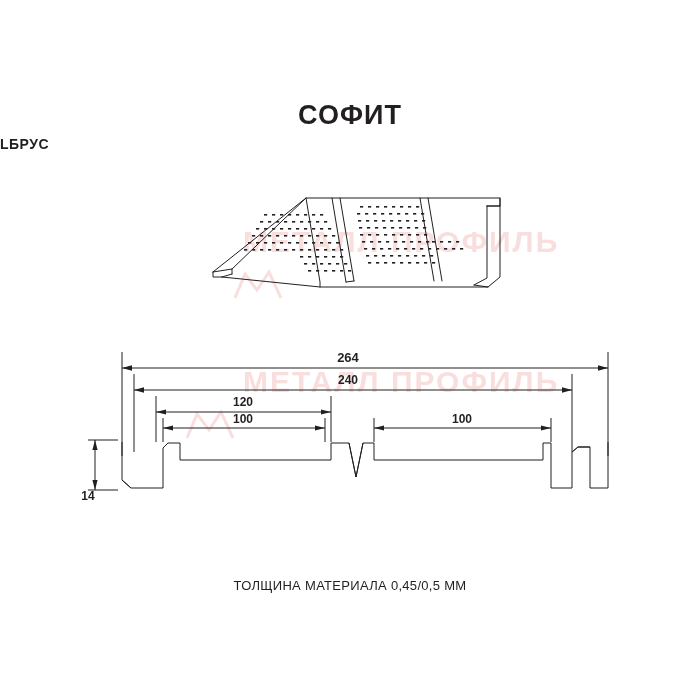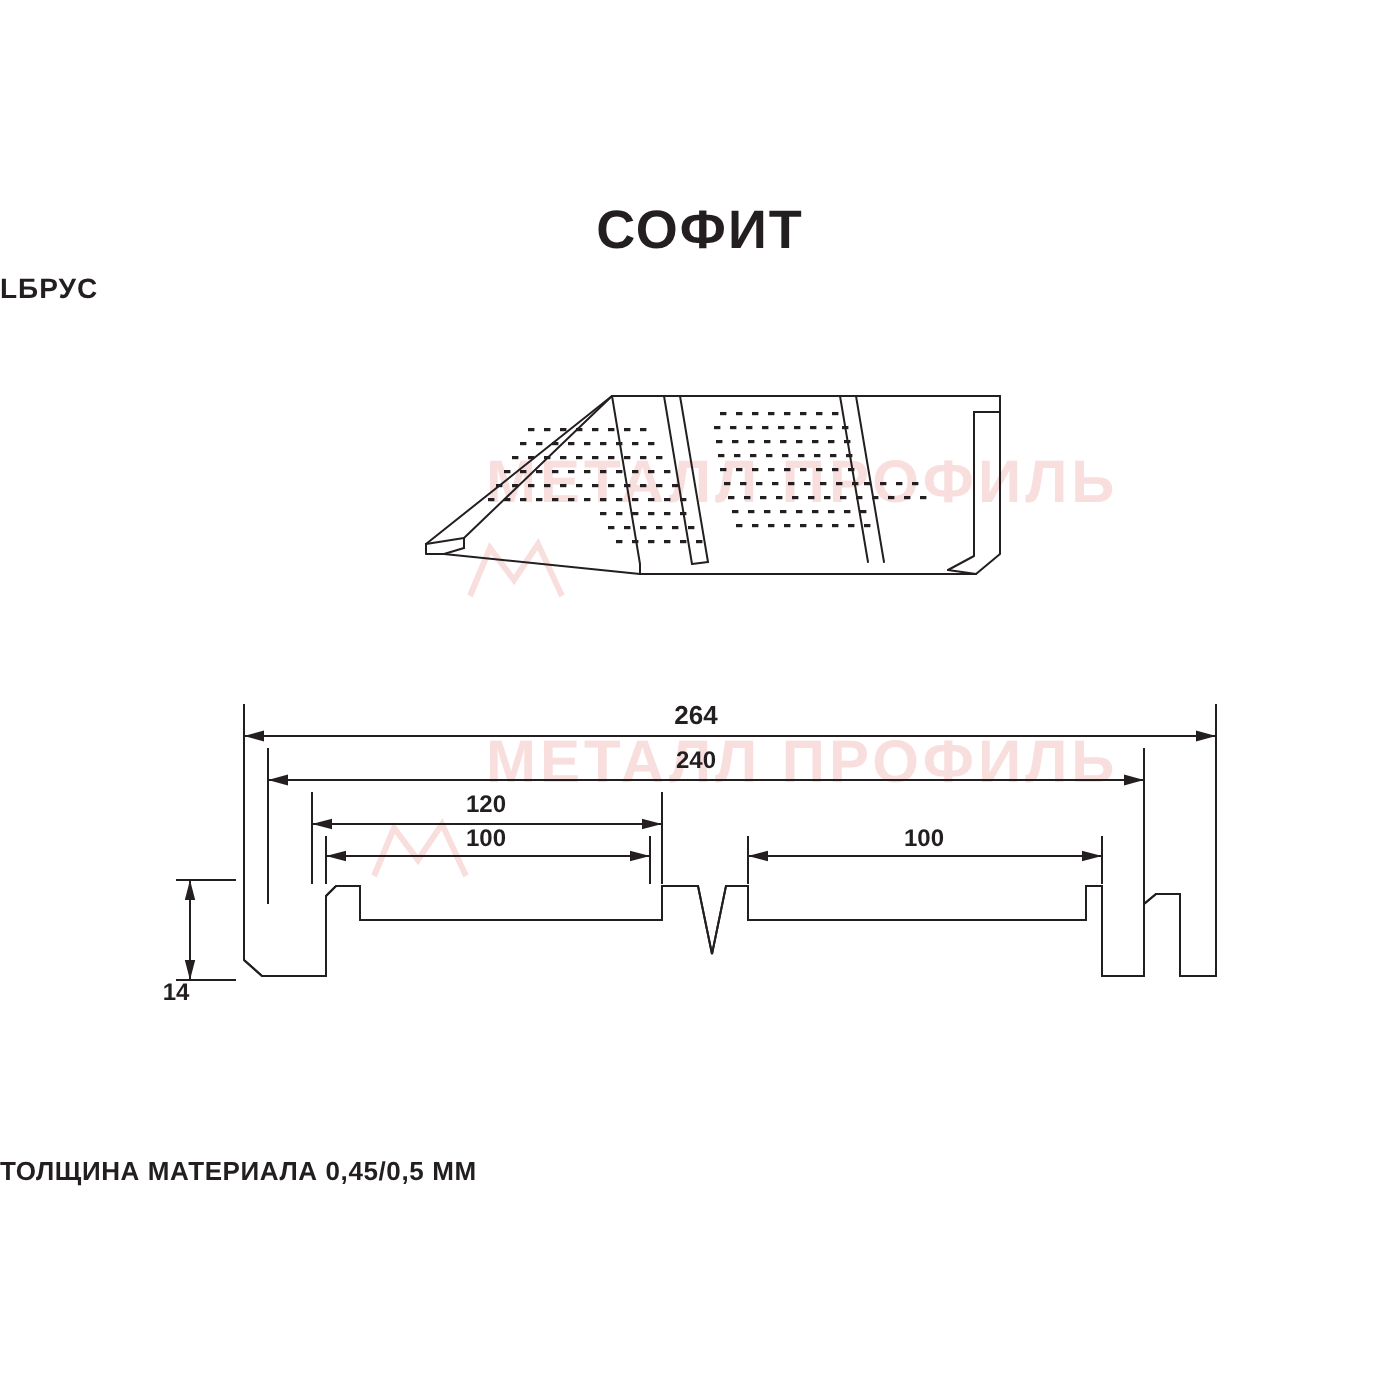--- a/index.html
+++ b/index.html
@@ -40,23 +40,23 @@
     font-size: 14px;
     font-weight: bold;
     letter-spacing: 0.5px;
     color: #231f20;
   }
   .footer-note {
     position: absolute;
     top: 578px;
     left: 0;
     width: 700px;
-    text-align: left;
+    text-align: center;
     font-size: 13px;
-    font-weight: bold;
+    font-weight: normal;
     letter-spacing: 0.3px;
     color: #231f20;
   }
   .drawing {
     position: absolute;
     left: 0;
     top: 0;
   }
   .wm {
     position: absolute;

